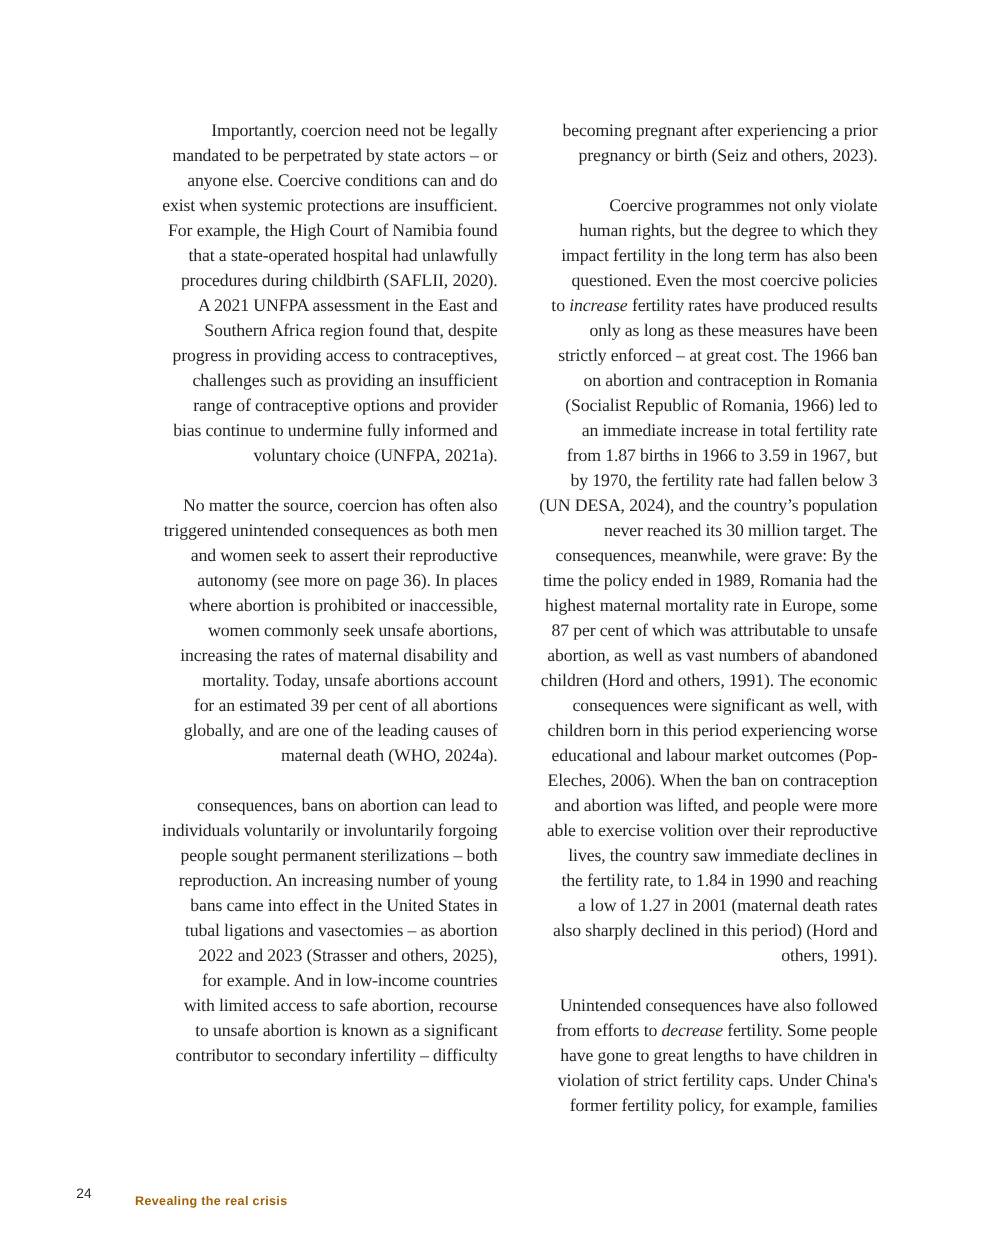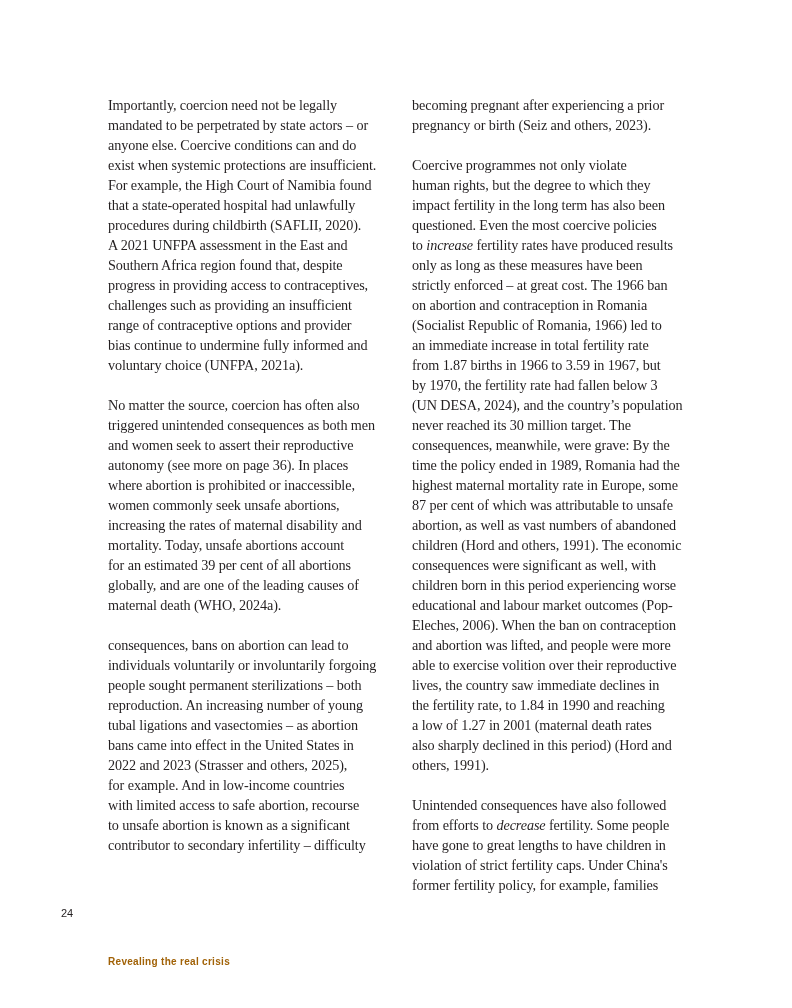--- a/index.html
+++ b/index.html
@@ -2,36 +2,36 @@
 <html><head>
 <meta charset="utf-8">
 <style>
   html, body { margin: 0; padding: 0; }
   body {
     width: 792px; height: 1008px;
     background: #ffffff;
     position: relative;
     overflow: hidden;
   }
-  .page { position: absolute; inset: 0; }
+  .page { position: absolute; inset: 0; text-align: right; }
   .col {
     position: absolute;
     top: 95px;
     font-family: "Liberation Serif", "DejaVu Serif", serif;
     font-size: 14.2px;
     line-height: 20px;
     color: #231f20;
     letter-spacing: -0.1px;
   }
   .col-left { left: 108px; width: 290px; }
   .col-right { left: 412px; width: 290px; }
   .para { margin: 0 0 20px 0; }
   .line { display: block; white-space: nowrap; }
   .footer-num {
-    position: absolute; left: 61px; top: 907px;
+    position: absolute; left: 61px; top: 949px;
     font-family: "Liberation Sans", "DejaVu Sans", sans-serif;
     font-size: 11px; color: #231f20;
   }
   .footer-title {
     position: absolute; left: 108px; top: 956px;
     font-family: "Liberation Sans", "DejaVu Sans", sans-serif;
     font-size: 10px; font-weight: bold; color: #a16207;
     letter-spacing: 0.3px;
   }
 </style>
@@ -68,22 +68,22 @@
         <span class="line">mortality. Today, unsafe abortions account</span>
         <span class="line">for an estimated 39 per cent of all abortions</span>
         <span class="line">globally, and are one of the leading causes of</span>
         <span class="line">maternal death (WHO, 2024a).</span>
       </p>
     <p class="para">
         <span class="line">consequences, bans on abortion can lead to</span>
         <span class="line">individuals voluntarily or involuntarily forgoing</span>
         <span class="line">people sought permanent sterilizations – both</span>
         <span class="line">reproduction. An increasing number of young</span>
+        <span class="line">bans came into effect in the United States in</span>
         <span class="line">tubal ligations and vasectomies – as abortion</span>
-        <span class="line">bans came into effect in the United States in</span>
         <span class="line">2022 and 2023 (Strasser and others, 2025),</span>
         <span class="line">for example. And in low-income countries</span>
         <span class="line">with limited access to safe abortion, recourse</span>
         <span class="line">to unsafe abortion is known as a significant</span>
         <span class="line">contributor to secondary infertility – difficulty</span>
       </p>
   </div>
 
   <div class="col col-right">
     <p class="para">

